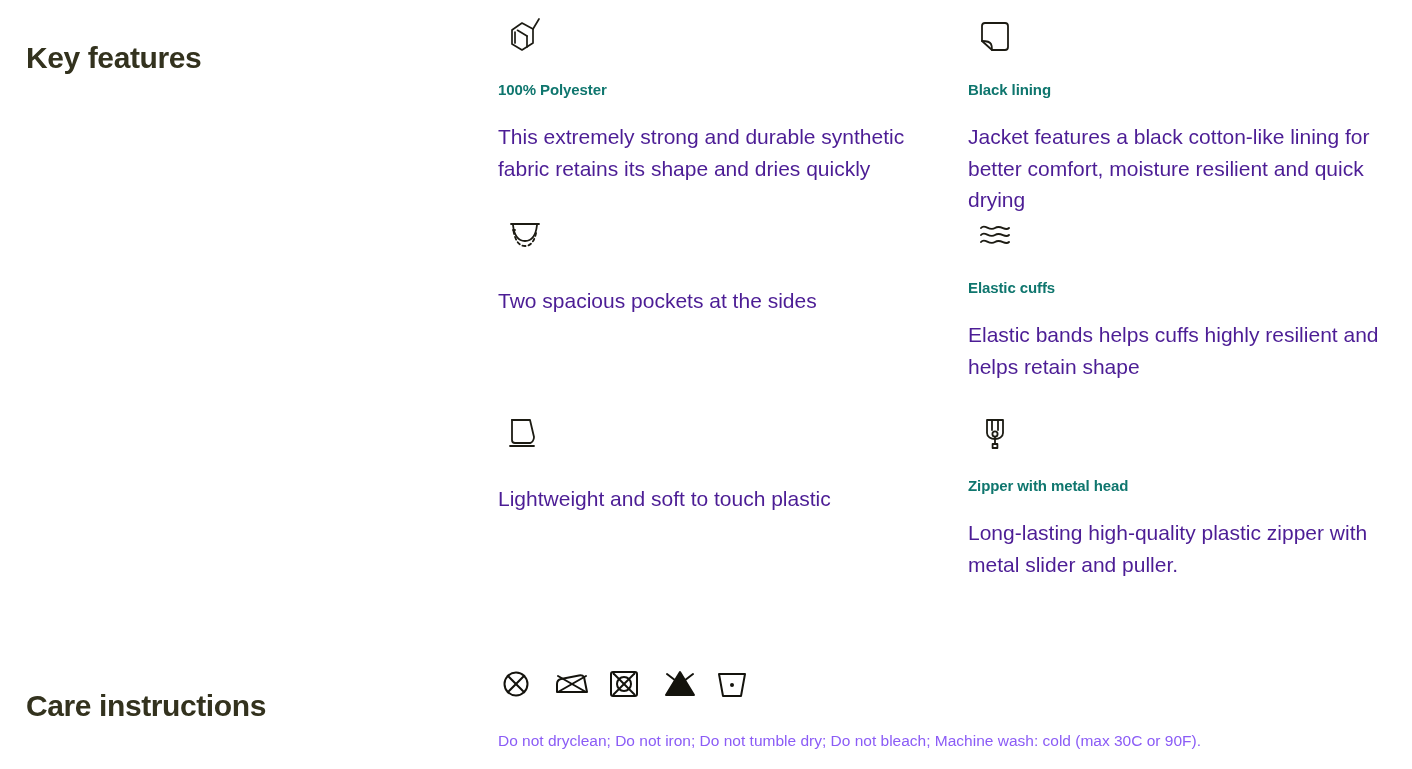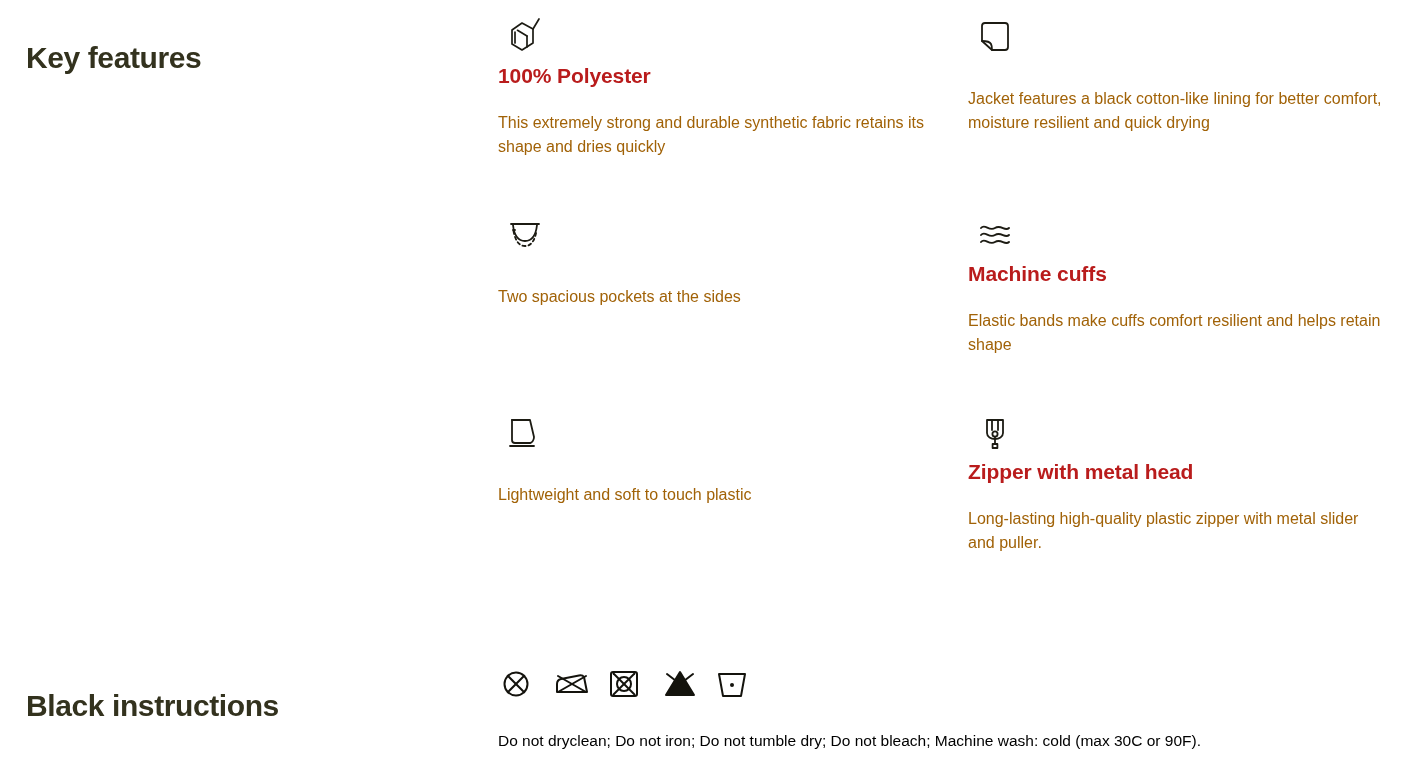--- a/index.html
+++ b/index.html
@@ -48,31 +48,31 @@
   }
   .feature { position: relative; }
   .feature-icon {
     width: 54px;
     height: 54px;
     display: block;
     color: #1c1b13;
   }
   .feature-icon svg { display: block; }
   .feature-title {
-    margin-top: 0;
-    font-size: 21px;
+    margin-top: 17px;
+    font-size: 15px;
     font-weight: bold;
-    color: #b91c1c;
+    color: #0f766e;
     letter-spacing: -0.1px;
   }
   .feature-desc {
     margin-top: 23px;
-    font-size: 16px;
+    font-size: 21px;
     line-height: 1.5;
-    color: #a16207;
+    color: #4c1d95;
     max-width: 430px;
   }
   .feature.col2 .feature-desc { max-width: 420px; }
 
   
   .care {
     position: absolute;
     left: 498px;
     top: 660px;
     width: 900px;
@@ -85,21 +85,21 @@
   }
   .care-icon {
     width: 36px;
     height: 40px;
     color: #14130d;
   }
   .care-icon svg { display: block; }
   .care-text {
     margin-top: 23px;
     font-size: 15.5px;
-    color: #000000;
+    color: #8b5cf6;
     line-height: 1.5;
   }
 </style>
 </head>
 <body>
 
 <div class="page">
 
   <h2 class="section-title" id="key-features-title">Key features</h2>
 
@@ -119,20 +119,21 @@
       <div class="feature-desc">This extremely strong and durable synthetic fabric retains its shape and dries quickly</div>
     </div>
 
     <div class="feature col2">
       <span class="feature-icon">
         <svg viewBox="0 0 54 54" width="54" height="54" fill="none" stroke="currentColor" stroke-width="1.8" stroke-linecap="round" stroke-linejoin="round">
           <path d="M14 16 C14 14 15 13 17 13 L37 13 C39 13 40 14 40 16 L40 37 C40 39 39 40 37 40 L24 40 L14 31 Z"></path>
           <path d="M14 31 C18 31 22 32 23 34 C24 36 24 38 24 40"></path>
         </svg>
       </span>
+      <div class="feature-title">Black lining</div>
       <div class="feature-desc">Jacket features a black cotton-like lining for better comfort, moisture resilient and quick drying</div>
     </div>
 
     <div class="feature col1">
       <span class="feature-icon">
         <svg viewBox="0 0 54 54" width="54" height="54" fill="none" stroke="currentColor" stroke-width="1.8" stroke-linecap="round" stroke-linejoin="round">
           <path d="M13 16 L41 16"></path>
           <path d="M15 17 C16 26 19 33 27 33 C35 33 38 26 39 17"></path>
           <path d="M15 22 L17 22" stroke-dasharray="0"></path>
           <path d="M15.5 23 C17 31 20 38 27 38 C34 38 37 31 38.5 23" stroke-dasharray="3 3"></path>
@@ -142,22 +143,22 @@
     </div>
 
     <div class="feature col2">
       <span class="feature-icon">
         <svg viewBox="0 0 54 54" width="54" height="54" fill="none" stroke="currentColor" stroke-width="1.9" stroke-linecap="round" stroke-linejoin="round">
           <path d="M13 20 C17 15 21 24 27 20 C33 16 37 24 41 20"></path>
           <path d="M13 27 C17 22 21 31 27 27 C33 23 37 31 41 27"></path>
           <path d="M13 34 C17 29 21 38 27 34 C33 30 37 38 41 34"></path>
         </svg>
       </span>
-      <div class="feature-title">Machine cuffs</div>
-      <div class="feature-desc">Elastic bands make cuffs comfort resilient and helps retain shape</div>
+      <div class="feature-title">Elastic cuffs</div>
+      <div class="feature-desc">Elastic bands helps cuffs highly resilient and helps retain shape</div>
     </div>
 
     <div class="feature col1">
       <span class="feature-icon">
         <svg viewBox="0 0 54 54" width="54" height="54" fill="none" stroke="currentColor" stroke-width="1.8" stroke-linecap="round" stroke-linejoin="round">
           <path d="M14 14 L14 34 C14 36 15 37 17 37 L32 37"></path>
           <path d="M14 14 L32 14 L36 31 C36 34 34 37 32 37"></path>
           <path d="M12 40 L36 40"></path>
         </svg>
       </span>
@@ -174,21 +175,21 @@
           <path d="M27 31 L27 38"></path>
           <path d="M24.6 38 L29.4 38 L29.4 42 L24.6 42 Z"></path>
         </svg>
       </span>
       <div class="feature-title">Zipper with metal head</div>
       <div class="feature-desc">Long-lasting high-quality plastic zipper with metal slider and puller.</div>
     </div>
 
   </div>
 
-  <h2 class="section-title" id="care-title">Black instructions</h2>
+  <h2 class="section-title" id="care-title">Care instructions</h2>
 
   <div class="care">
     <div class="care-icons">
 
       <span class="care-icon">
         <svg viewBox="0 0 36 36" width="36" height="36" fill="none" stroke="currentColor" stroke-width="2" stroke-linecap="round" stroke-linejoin="round">
           <circle cx="18" cy="18" r="11.5"></circle>
           <path d="M9.8 9.8 L26.2 26.2"></path>
           <path d="M26.2 9.8 L9.8 26.2"></path>
         </svg>

